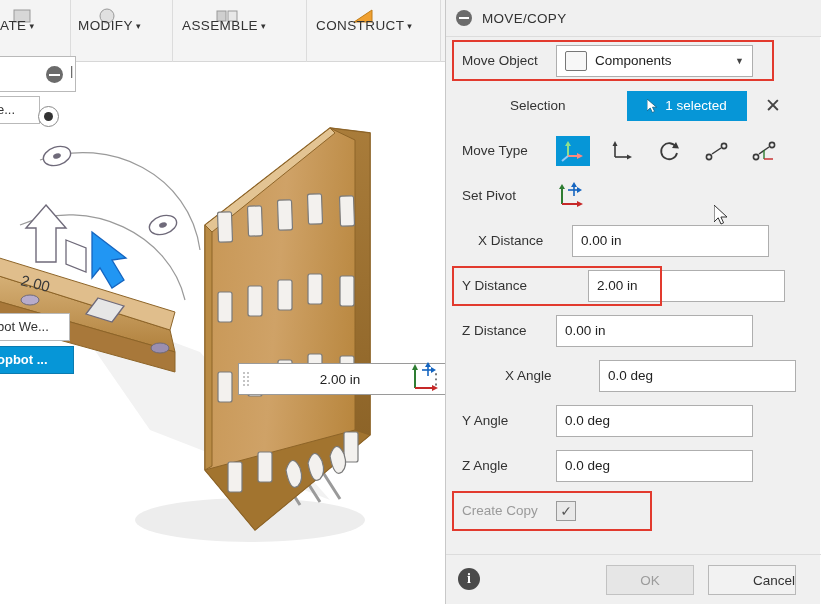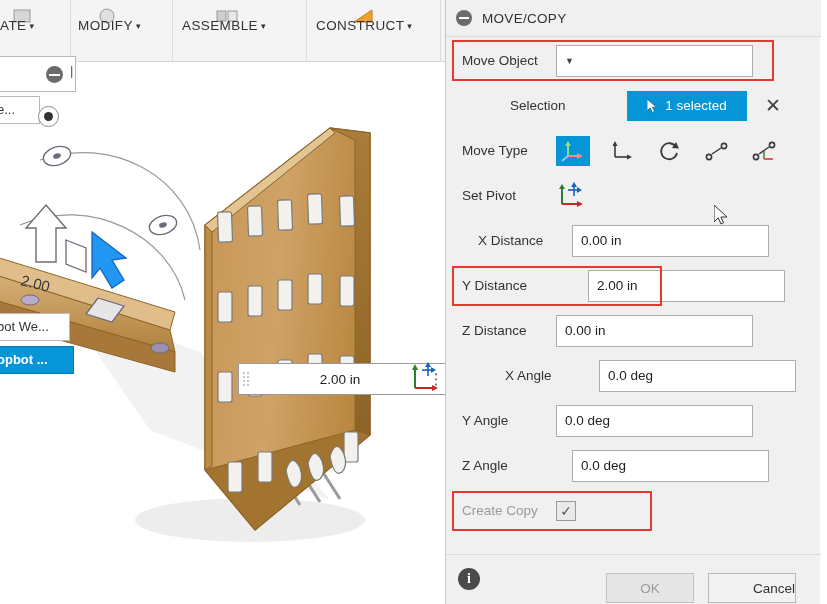--- a/index.html
+++ b/index.html
@@ -126,21 +126,21 @@
     border-top:1px solid #dcdcdc;box-sizing:border-box;
   }
   #info-icon{
     position:absolute;left:12px;top:13px;width:22px;height:22px;border-radius:50%;
     background:#4a4a4a;color:#fff;font-size:14px;font-weight:bold;
     display:flex;align-items:center;justify-content:center;font-family:"Liberation Serif",serif;
   }
   .dbtn{
     position:absolute;top:10px;height:30px;width:88px;border:1px solid #c2c2c2;
     background:#e6e6e6;color:#9c9c9c;font-size:13.5px;
-    display:flex;align-items:center;justify-content:center;box-sizing:border-box;margin-top:8px;
+    display:flex;align-items:center;justify-content:center;box-sizing:border-box;
   }
   .dbtn.cancel{color:#333;background:#f2f2f2;border-color:#b9b9b9;}
   #cursor{position:absolute;left:714px;top:205px;width:14px;height:20px;}
 </style>
 </head>
 <body>
 
 <div id="viewport">
 
   <svg class="art" viewBox="0 0 452 604">
@@ -314,20 +314,24 @@
 <div id="dialog">
 
   <div id="dlg-title">
     <div id="collapse-icon"></div>
     <span class="t">MOVE/COPY</span>
   </div>
 
   <div class="row" style="top:38px;">
     <div class="lbl">Move Object</div>
     <div class="field sel">
+      <div style="display:flex;align-items:center;">
+        <span class="swatch"></span>
+        <span>Components</span>
+      </div>
       <span class="sel-caret">▼</span>
     </div>
   </div>
   <div class="hl" style="left:458px;top:40px;width:322px;height:41px;transform:translateX(-452px);"></div>
 
   <div class="row" style="top:83px;margin-left:48px;">
     <div class="lbl">Selection</div>
     <div style="display:flex;align-items:center;padding-left:23px;">
       <div class="selbtn">
         <svg width="12" height="14" viewBox="0 0 12 14">
@@ -429,21 +433,21 @@
     </div>
   </div>
 
   <div class="row" style="top:398px;">
     <div class="lbl">Y Angle</div>
     <div class="field">
       <span>0.0 deg</span>
     </div>
   </div>
 
-  <div class="row" style="top:443px;gap:16px;">
+  <div class="row" style="top:443px;">
     <div class="lbl">Z Angle</div>
     <div class="field">
       <span>0.0 deg</span>
     </div>
   </div>
 
   <div class="row createcopy" style="top:488px;">
     <div class="lbl">Create Copy</div>
     <div class="chk">
       <span>✓</span>

